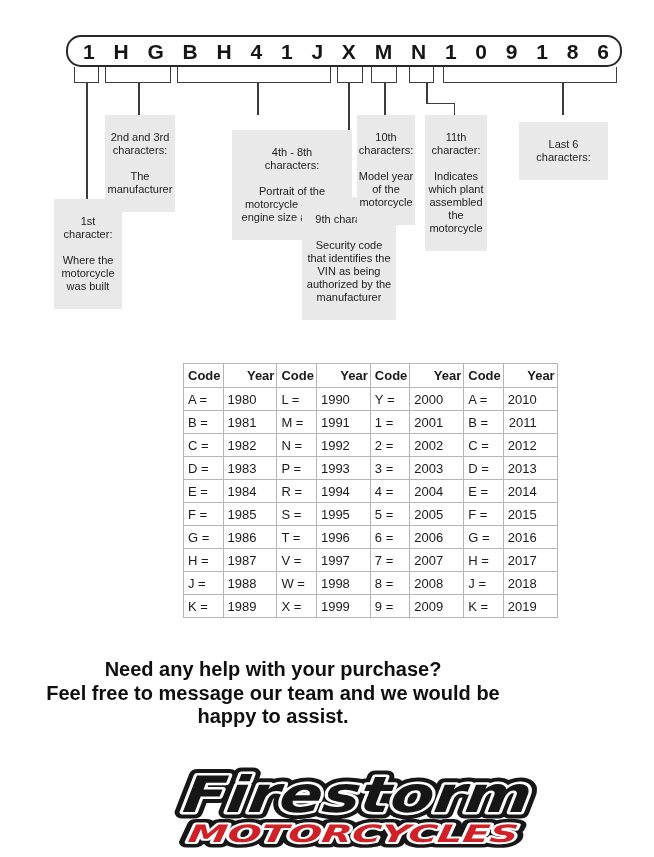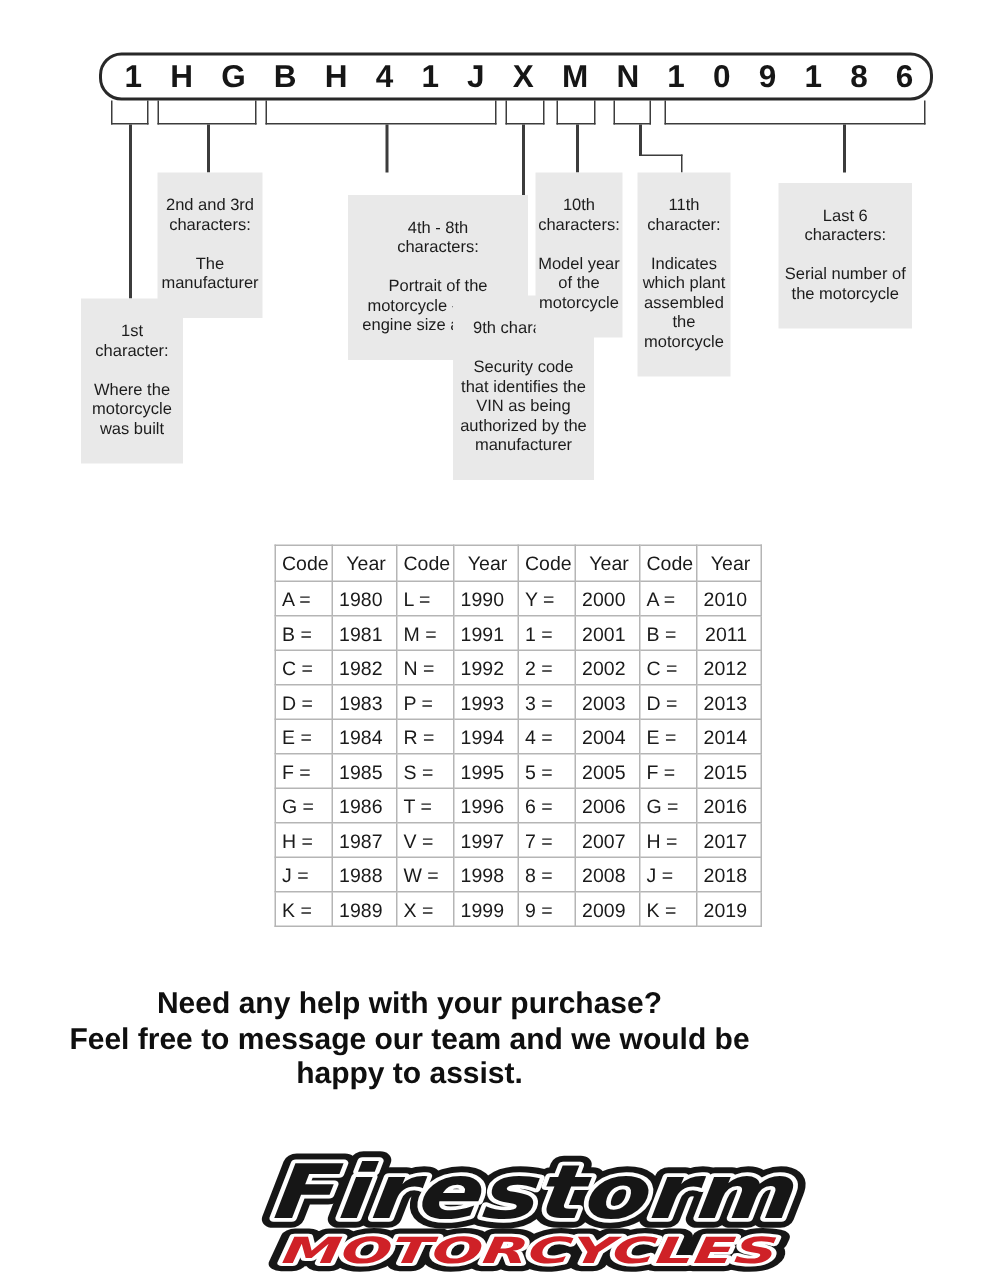--- a/index.html
+++ b/index.html
@@ -31,23 +31,23 @@
   
   .source-note{position:absolute;left:55px;top:297px;font-size:11.5px;white-space:pre;color:#111;}
   
   .yeartable{
     position:absolute;left:183px;top:363px;border-collapse:collapse;
     font-size:13px;color:#1a1a1a;background:#fff;
   }
   .yeartable th,.yeartable td{
     border:1px solid #b5b5b5;height:22px;padding:0 2px 0 4px;font-weight:normal;white-space:nowrap;
   }
-  .yeartable th{font-weight:normal;text-align:center;height:23px;}
+  .yeartable th{font-weight:bold;text-align:right;height:23px;}
   .yeartable td.code{min-width:30px;text-align:left;}
-  .yeartable td.year{min-width:28px;text-align:right;padding-right:9px;}
+  .yeartable td.year{min-width:28px;text-align:right;padding-right:20px;}
   
   .help-text{
     position:absolute;left:0;top:658px;width:546px;text-align:center;
     font-size:20px;font-weight:bold;line-height:23.5px;color:#0f0f0f;white-space:pre-line;
   }
   
   .logo-wrap{position:absolute;left:140px;top:766px;width:404px;height:84px;}
 </style>
 </head>
 <body>
@@ -132,22 +132,20 @@
 character:</div>
     <div class="d">Indicates
 which plant
 assembled
 the
 motorcycle</div>
   </div>
   <div class="labelbox" style="left:519px;top:122px;width:87px;">
     <div class="t">Last 6
 characters:</div>
-    <div class="d">Serial number of
-the motorcycle</div>
   </div>
 
 
   <table class="yeartable">
     <tbody>
         <tr>
       <th>Code</th>
       <th>Year</th>
       <th>Code</th>
       <th>Year</th>

